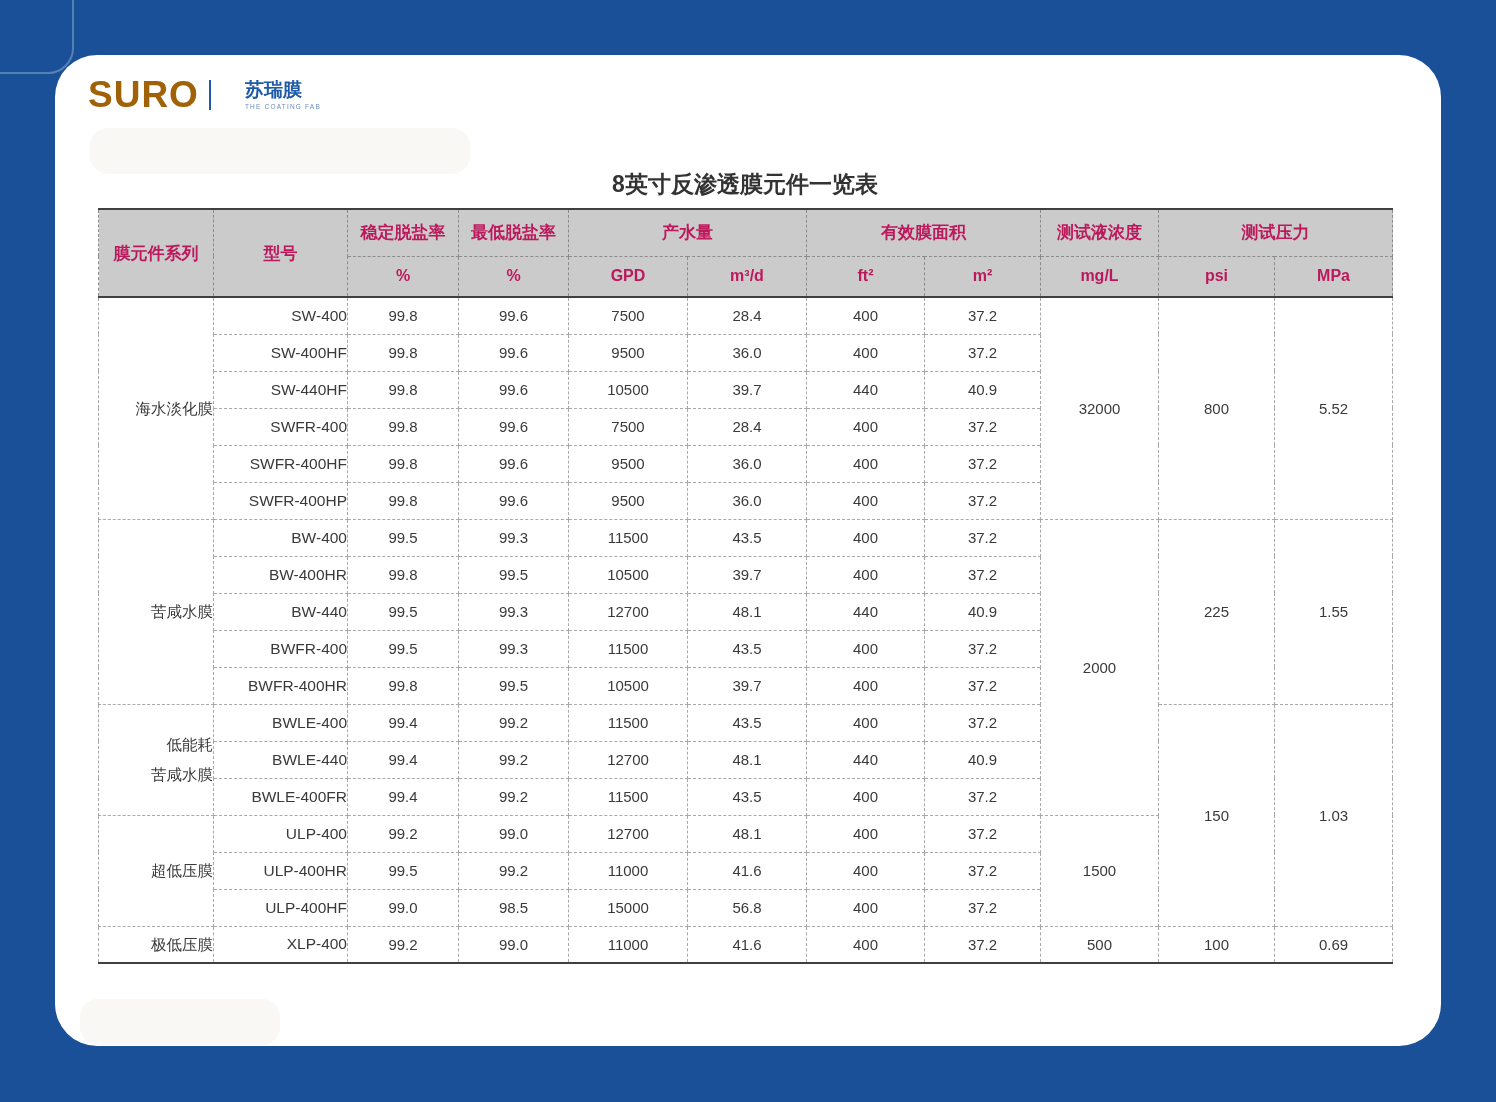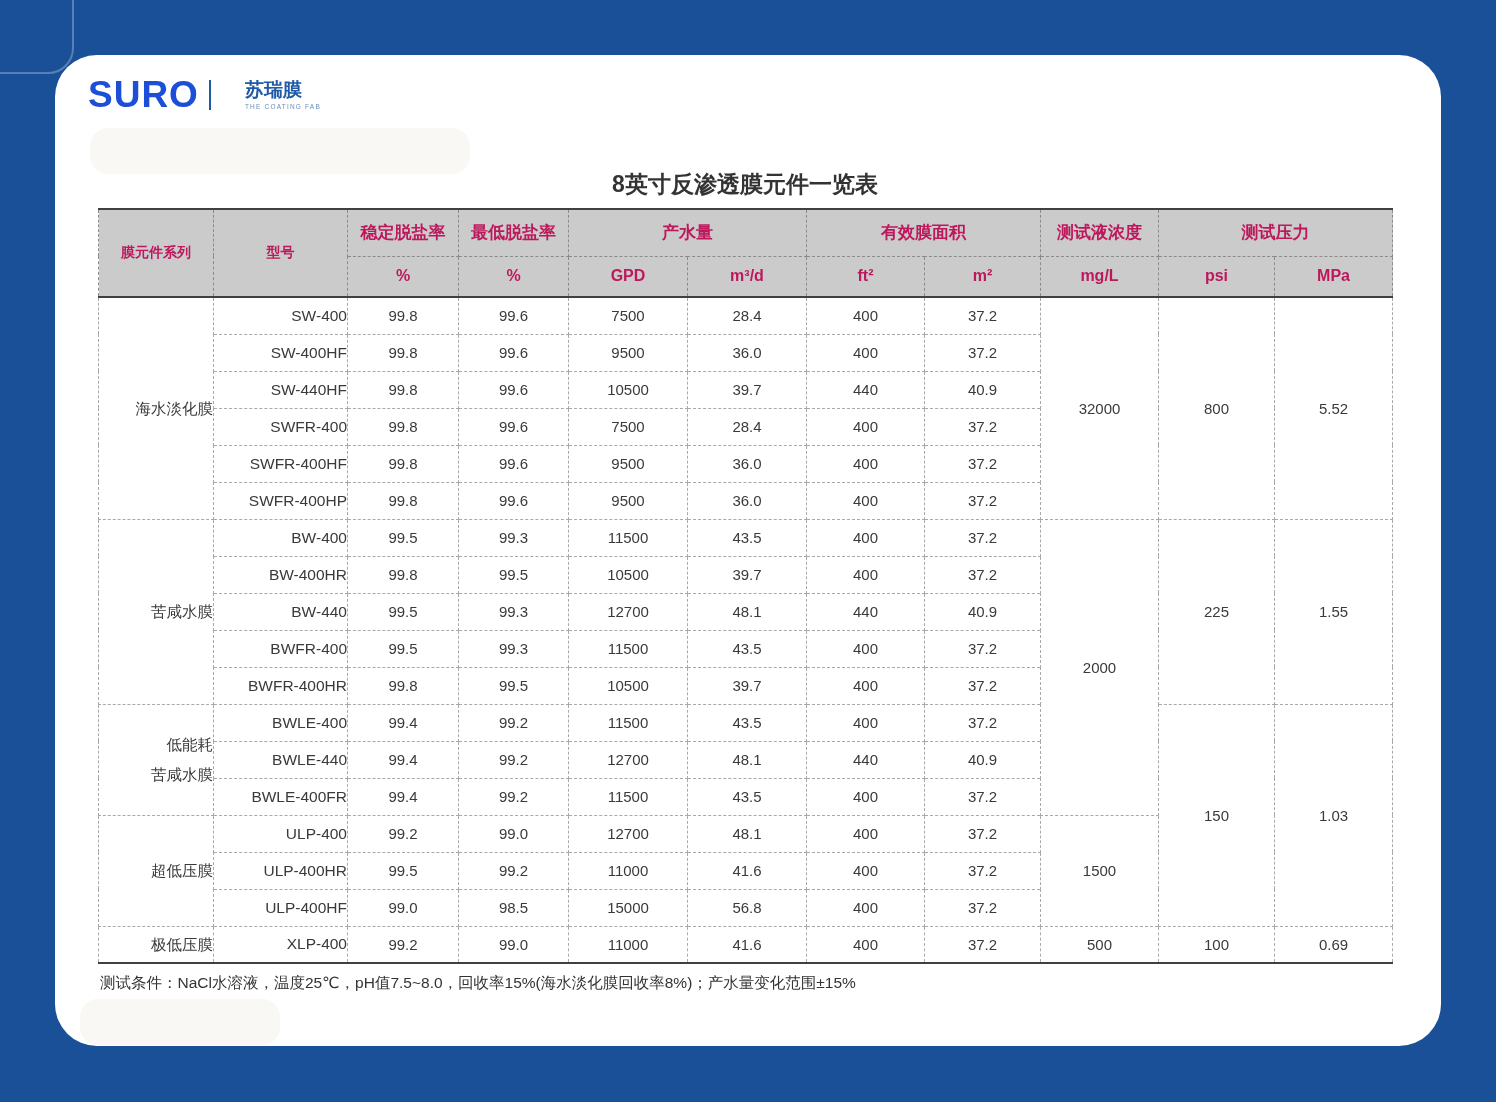--- a/index.html
+++ b/index.html
@@ -13,21 +13,21 @@
     position:absolute;left:-26px;top:-26px;width:96px;height:96px;
     border:2px solid rgba(255,255,255,0.28);border-radius:26px;
   }
   .card{
     position:absolute;left:55px;top:55px;width:1386px;height:991px;
     background:#ffffff;border-radius:42px;
   }
   
   .logo{position:absolute;left:33px;top:21px;display:flex;align-items:center;}
   .logo .brand{
-    color:#1d4ed8;font-size:37px;font-weight:800;letter-spacing:1px;line-height:1;
+    color:#a16207;font-size:37px;font-weight:800;letter-spacing:1px;line-height:1;
   }
   .logo .divider{width:2px;height:30px;background:#1e5aa7;margin:0 8px 0 10px;}
   .logo .cnwrap{display:flex;flex-direction:column;justify-content:center;margin-left:26px;}
   .logo .cn{color:#1e5aa7;font-size:19px;font-weight:700;line-height:1.15;}
   .logo .tagline{color:#6b8cba;font-size:6.5px;letter-spacing:1.2px;margin-top:2px;}
   
   .smudge{position:absolute;background:#f8f6f2;border-radius:18px;opacity:0.75;}
   .smudge.top{left:35px;top:73px;width:380px;height:46px;}
   .smudge.bottom{left:25px;top:944px;width:200px;height:46px;}
   
@@ -41,21 +41,21 @@
     border-collapse:collapse;table-layout:fixed;width:1294px;
     border-top:2px solid #404040;border-bottom:2px solid #404040;
     border-left:1px dashed #9a9a9a;border-right:1px dashed #9a9a9a;
   }
   table.spec th{
     background:#cbcbcb;color:#be185d;font-weight:700;
     border:1px dashed #8b8b8b;padding:0;
   }
   table.spec th.grp{font-size:17px;}
   table.spec th.unit{font-size:16px;border-bottom:2px solid #404040;}
-  table.spec th.span2{border-bottom:2px solid #404040;font-size:14px;}
+  table.spec th.span2{border-bottom:2px solid #404040;font-size:17px;}
   table.spec td{
     border:1px dashed #a9a9a9;color:#3a3a3a;font-size:15px;
     text-align:center;vertical-align:middle;padding:0;background:#fff;
   }
   table.spec td.series{
     text-align:right;padding-left:16px;font-size:15.5px;white-space:pre-line;line-height:1.9;
   }
   table.spec td.model{text-align:right;padding-left:18px;font-size:15.5px;}
   table.spec tr.h1{height:47px;}
   table.spec tr.h2{height:41px;}
@@ -305,15 +305,14 @@
       <td>41.6</td>
       <td>400</td>
       <td>37.2</td>
       <td>500</td>
       <td>100</td>
       <td>0.69</td>
     </tr>
   </tbody>
     </table>
 
-  <div class="footnote">测试条件：NaCl水溶液，温度25℃，pH值7.5~8.0，回收率15%(海水淡化膜回收率8%)；产水量变化范围±15%</div>
 
 </div>
 
 </body></html>

